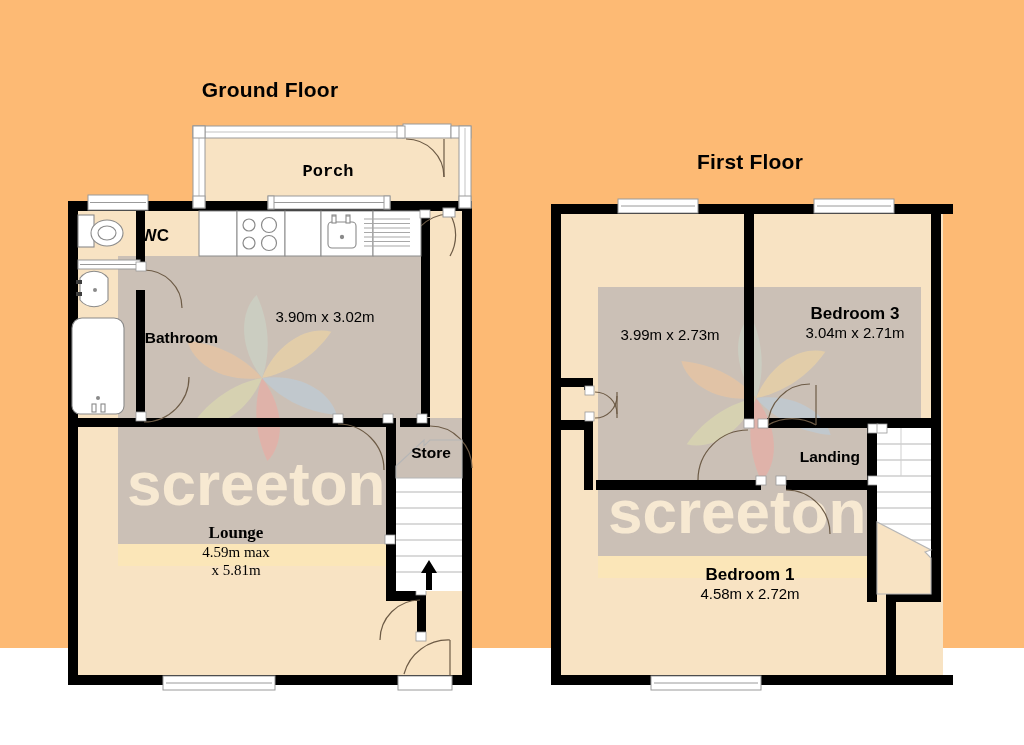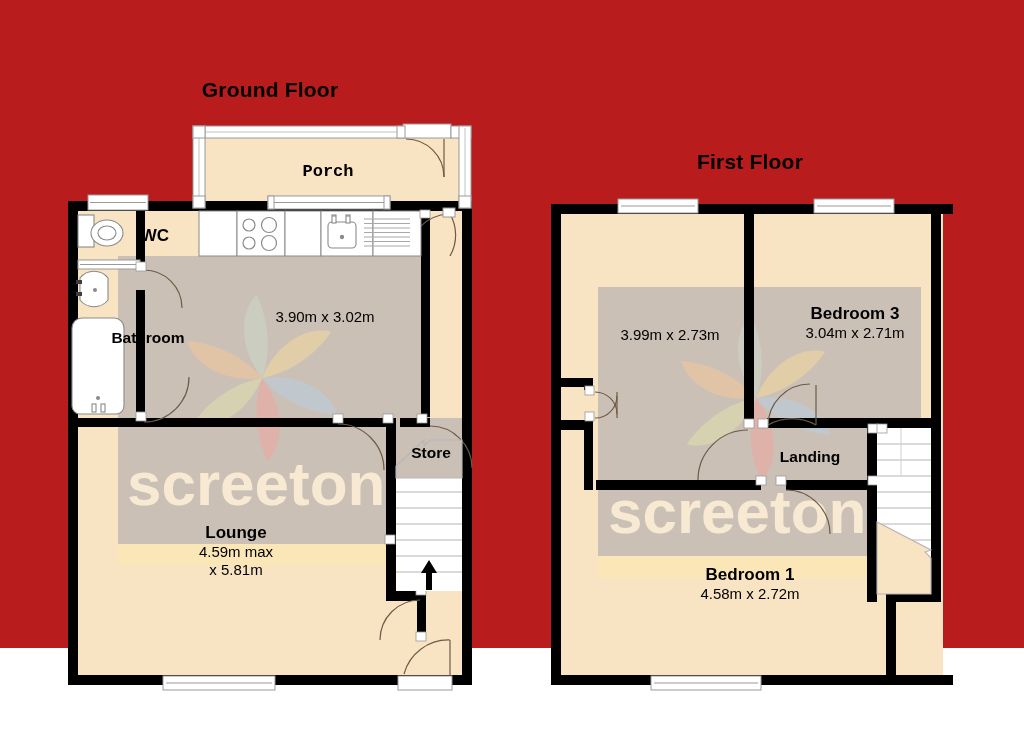--- a/index.html
+++ b/index.html
@@ -12,21 +12,21 @@
     height: 745px;
     position: relative;
     font-family: "Liberation Sans", sans-serif;
     overflow: hidden;
   }
   #stage {
     position: absolute;
     left: 0; top: 0;
     width: 1024px;
     height: 648px;
-    background: #b91c1c;
+    background: #fdba74;
   }
   .floor-title {
     position: absolute;
     font-weight: bold;
     font-size: 21px;
     color: #000000;
     letter-spacing: 0.2px;
     white-space: nowrap;
     text-align: center;
   }
@@ -403,29 +403,29 @@
   </svg>
 
   <div class="rlabel" style="left:238px; top:162px; width:180px;font-family:Liberation Mono, monospace;">
     <div class="rname">Porch</div>
   </div>
 
   <div class="rlabel" style="left:115px; top:226px; width:80px;">
     <div class="rname">WC</div>
   </div>
 
-  <div class="rlabel" style="left:78px; top:328px; width:140px;">
+  <div class="rlabel" style="left:78px; top:328px; width:140px;text-align:right;">
     <div class="rname small">Bathroom</div>
   </div>
 
   <div class="rlabel" style="left:225px; top:308px; width:200px;">
     <div class="rdim">3.90m x 3.02m</div>
   </div>
 
-  <div class="rlabel" style="left:146px; top:523px; width:180px;">
+  <div class="rlabel" style="left:146px; top:523px; width:180px;font-family:Liberation Serif, serif;">
     <div class="rname">Lounge</div>
     <div class="rdim">4.59m max</div>
     <div class="rdim">x 5.81m</div>
   </div>
 
   <div class="rlabel" style="left:392px; top:443px; width:78px;">
     <div class="rname small">Store</div>
   </div>
 
   <div class="rlabel" style="left:580px; top:326px; width:180px;">
@@ -435,17 +435,17 @@
   <div class="rlabel" style="left:760px; top:304px; width:190px;">
     <div class="rname">Bedroom 3</div>
     <div class="rdim">3.04m x 2.71m</div>
   </div>
 
   <div class="rlabel" style="left:660px; top:565px; width:180px;">
     <div class="rname">Bedroom 1</div>
     <div class="rdim">4.58m x 2.72m</div>
   </div>
 
-  <div class="rlabel" style="left:760px; top:447px; width:100px;">
+  <div class="rlabel" style="left:760px; top:447px; width:100px;text-align:right;">
     <div class="rname small">Landing</div>
   </div>
 
 </div>
 
 </body></html>

